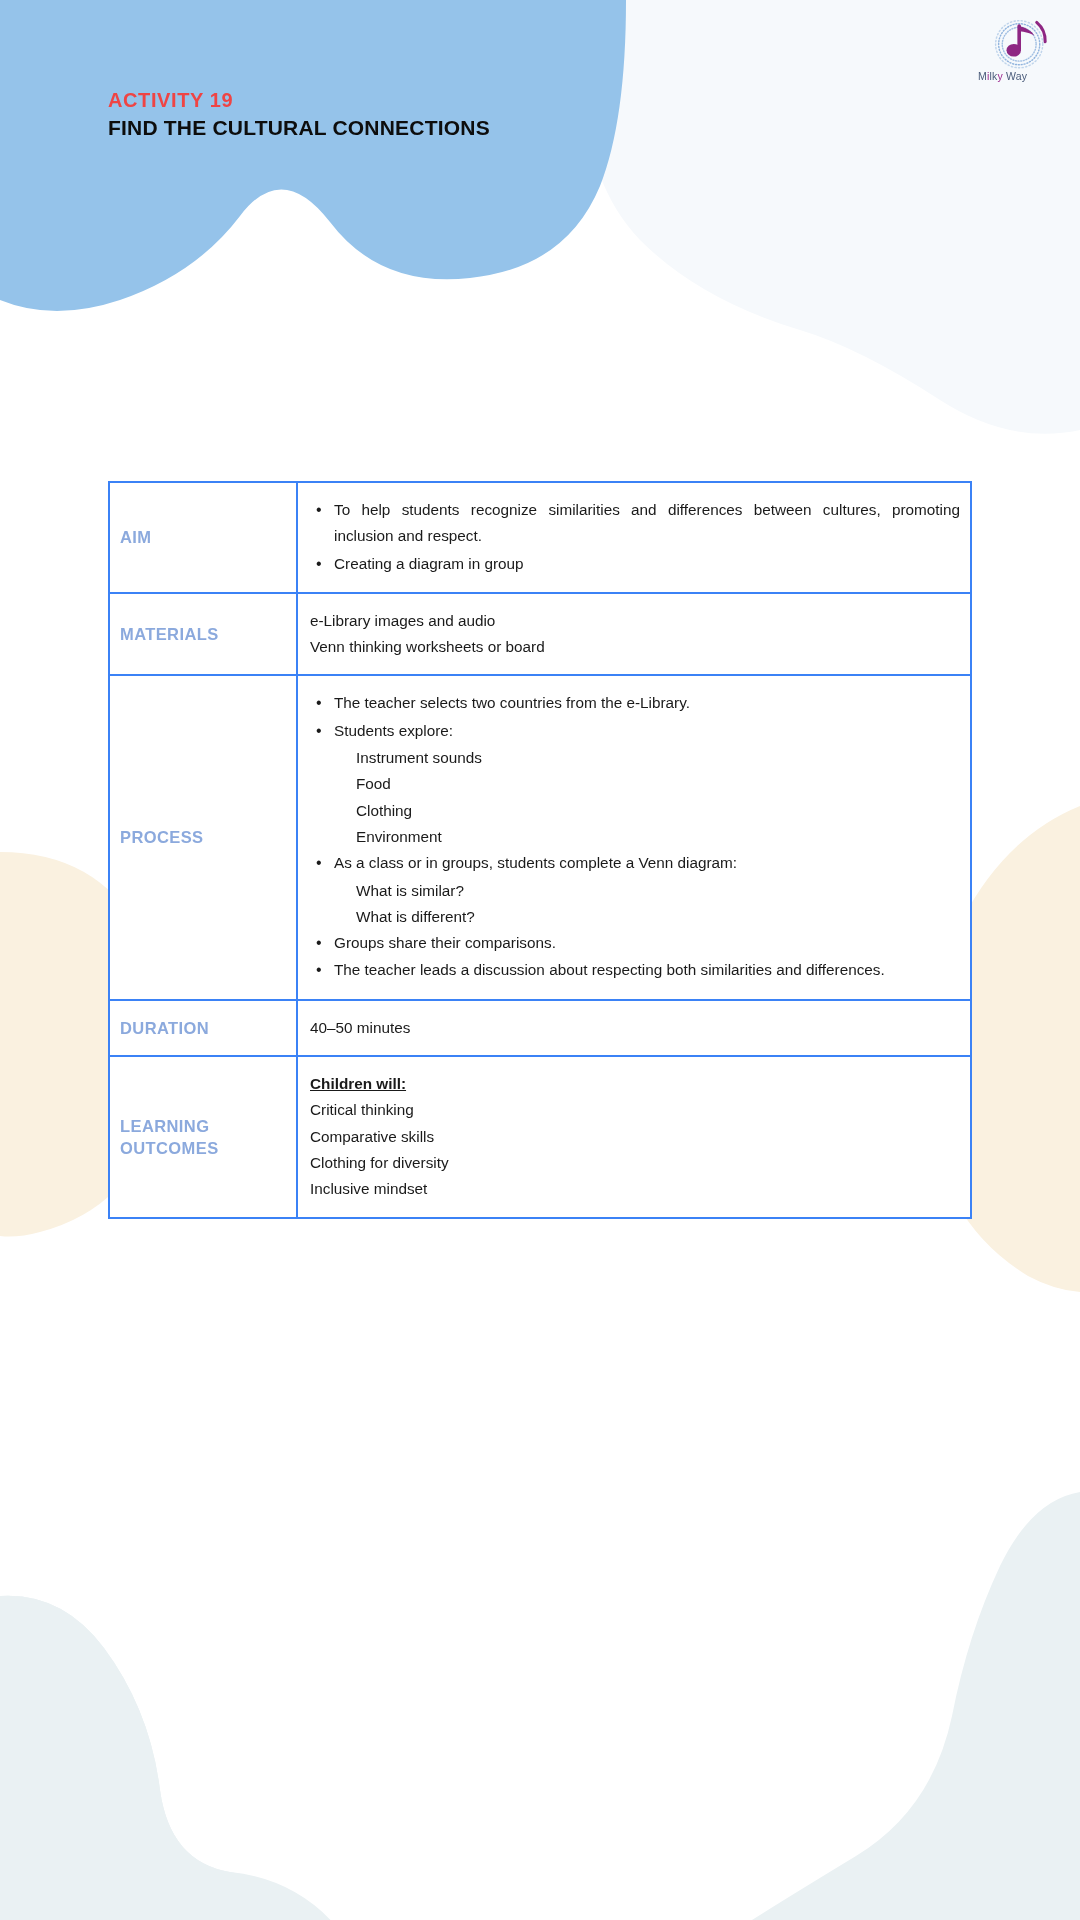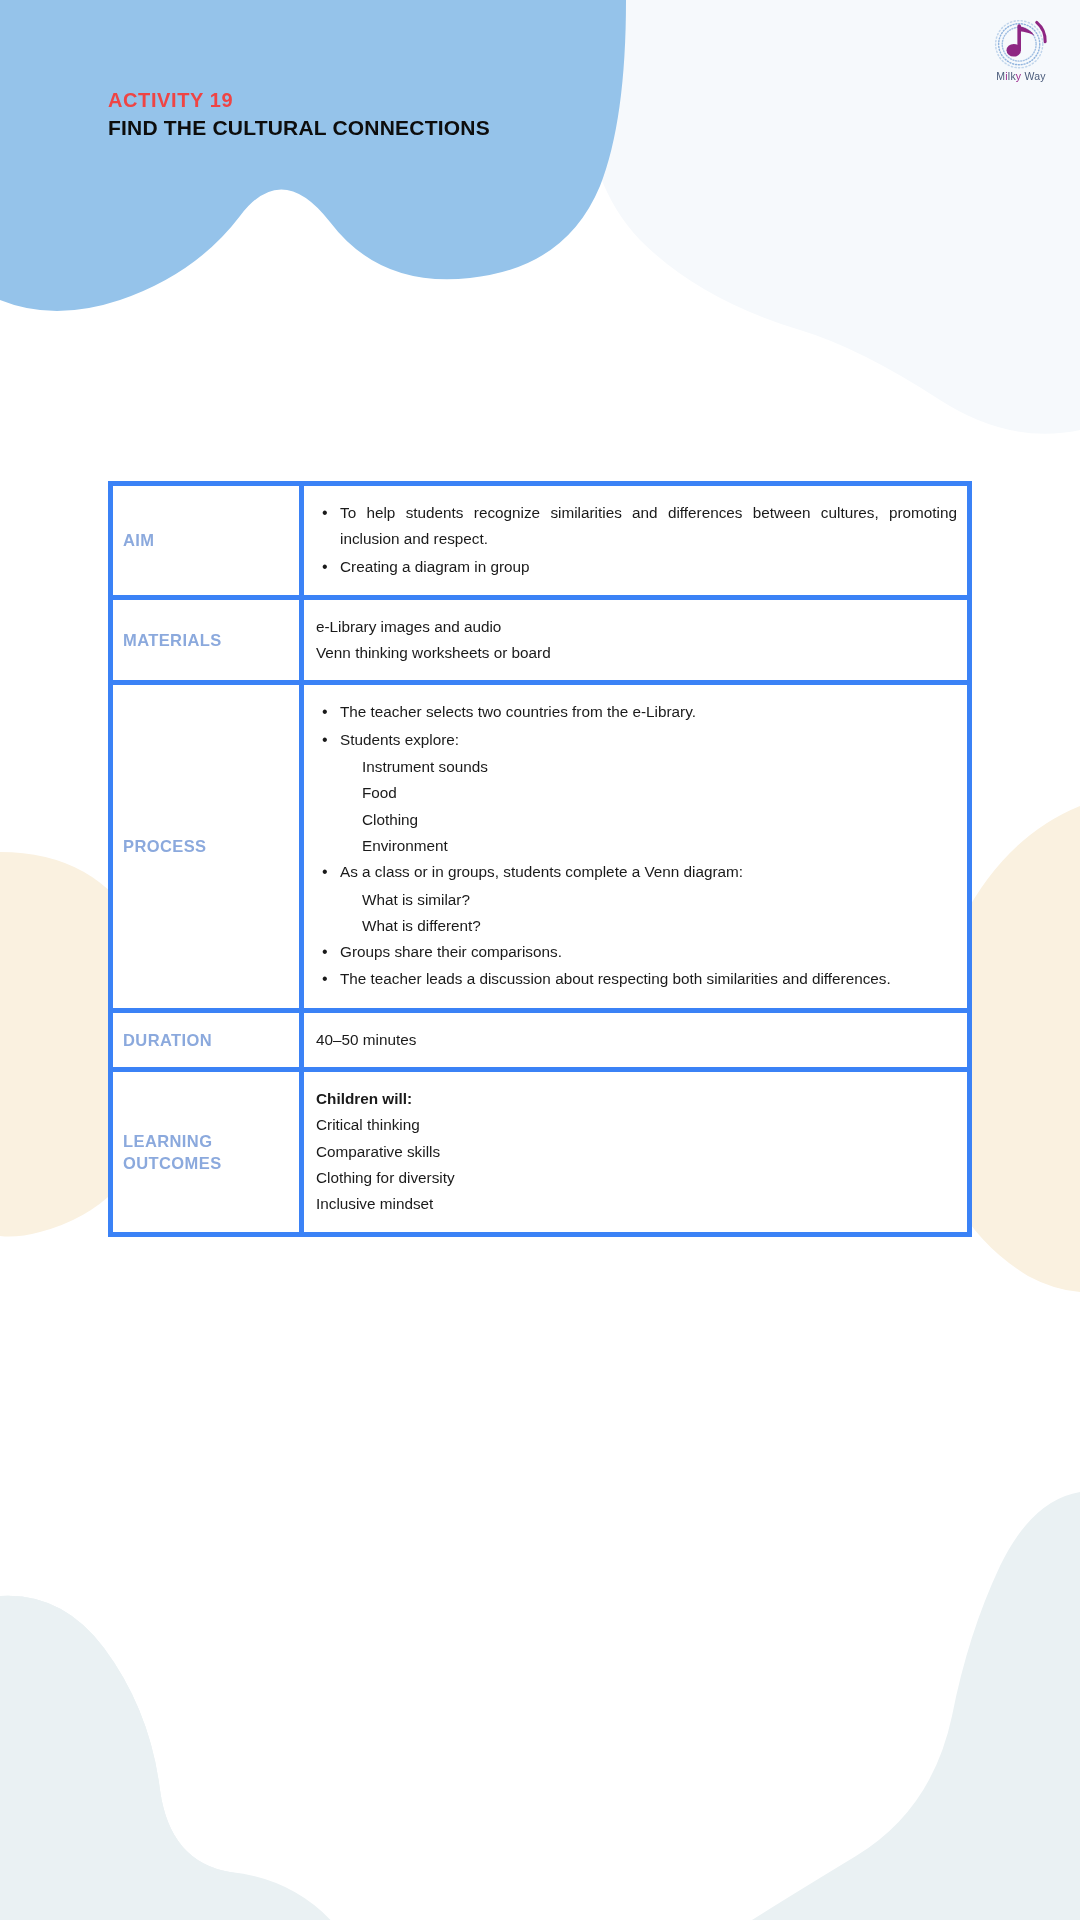--- a/index.html
+++ b/index.html
@@ -28,21 +28,20 @@
   }
 
   
   .logo-wrap {
     position: absolute;
     top: 14px;
     left: 978px;
     width: 86px;
     height: 78px;
     z-index: 4;
-    text-align: center;
   }
   .logo-mark {
     width: 62px;
     height: 58px;
     margin: 0 auto;
     display: block;
   }
   .logo-text {
     font-size: 10.5px;
     letter-spacing: 0.2px;
@@ -82,21 +81,21 @@
   .sheet-table {
     position: absolute;
     left: 108px;
     top: 481px;
     width: 864px;
     border-collapse: collapse;
     z-index: 3;
     background: transparent;
   }
   .sheet-table td {
-    border: 5px solid #3b82f6;
+    border: 2px solid #3b82f6;
     vertical-align: middle;
     background: #ffffff;
   }
   td.label-cell {
     width: 176px;
     padding: 10px 0 10px 10px;
     font-size: 16.5px;
     font-weight: bold;
     letter-spacing: 0.4px;
     color: #8ba9dd;
@@ -132,21 +131,21 @@
     line-height: 1.72;
     color: #1a1a1a;
   }
   ul.bullets > li.nojust { text-align: left; }
 
   .plain-line { margin: 0; text-align: left; }
   .sub-line {
     margin: 0 0 0 46px;
     text-align: left;
   }
-  .bold-lead { font-weight: bold; }
+  .bold-lead { font-weight: bold; text-decoration: underline; }
 </style>
 </head>
 <body>
 
 <svg id="bg-decor" viewBox="0 0 1080 1920" preserveAspectRatio="none" xmlns="http://www.w3.org/2000/svg">
 
   <path d="M585,0 H1080 V430 Q1010,445 940,400 Q860,348 800,330 Q700,300 640,240 Q585,182 585,84 Z" fill="#f6f9fc"></path>
 
   <path d="M0,0 H626 Q626,120 600,186 Q566,268 470,278 Q380,288 330,222 Q282,160 240,216 Q196,274 120,300 Q54,322 0,300 Z" fill="#95c3ea"></path>
 

